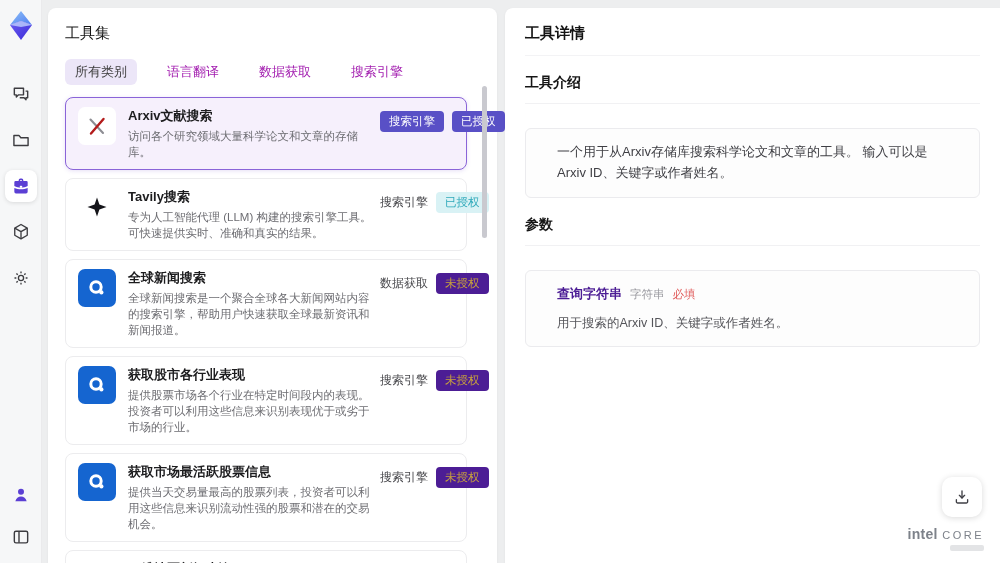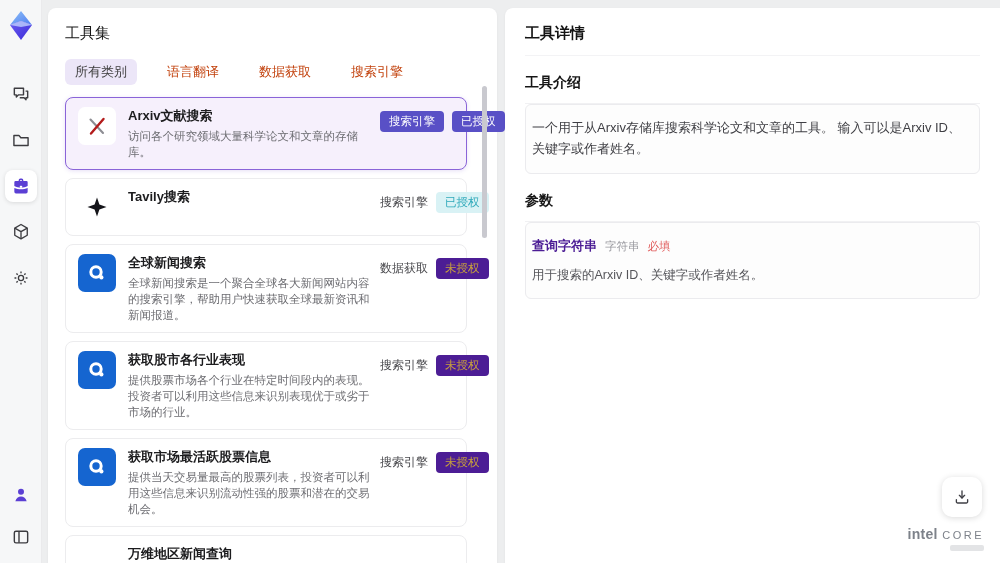--- a/index.html
+++ b/index.html
@@ -26,21 +26,21 @@
   .rail-btn.active { background:#ffffff; box-shadow:0 1px 4px rgba(0,0,0,.12); }
   .rail-bottom { margin-top:auto; margin-bottom:10px; display:flex; flex-direction:column; gap:10px; align-items:center; }
   
   .panel {
     position:absolute; background:#ffffff; border-radius:8px;
     box-shadow:0 1px 3px rgba(0,0,0,.05);
   }
   .list-panel { left:48px; top:8px; width:449px; bottom:-12px; padding:16px 16px 0 17px; }
   .panel-title { font-size:15px; font-weight:normal; color:#141414; }
   .tabs { display:flex; align-items:center; gap:20px; margin-top:16px; }
-  .tab { font-size:13px; color:#c2410c; cursor:pointer; padding:4px 10px; border-radius:6px; white-space:nowrap; }
+  .tab { font-size:13px; color:#a21caf; cursor:pointer; padding:4px 10px; border-radius:6px; white-space:nowrap; }
   .tab.active { background:#ece6f8; color:#404040; }
   .tool-list { margin-top:12px; padding-right:14px; }
   .tool-item {
     display:flex; align-items:flex-start;
     border:1px solid #ececee; border-radius:8px; background:#fff;
     padding:9px 12px; margin-bottom:8px; cursor:pointer;
   }
   .tool-item.selected {
     background:#f6f0fc; border:1.5px solid #8a64d8;
     box-shadow:0 1px 4px rgba(122,82,204,.18);
@@ -59,22 +59,22 @@
   .pill-yellow { background:#4c1d95; color:#c9a23c; }
   .scroll-thumb { position:absolute; right:10px; top:78px; width:5px; height:152px; border-radius:3px; background:#c9c9cf; }
   
   .detail-panel { left:505px; top:8px; right:0; bottom:-12px; border-radius:8px 0 0 0; padding:16px 20px; }
   .section-head {
     font-size:14px; font-weight:bold; color:#161616;
     padding-bottom:11px; border-bottom:1px solid #f1f1f3; margin-top:18px;
   }
   .detail-title { font-size:15px; font-weight:bold; color:#141414; padding-bottom:12px; border-bottom:1px solid #f3f3f5; }
   .info-box {
-    margin-top:0; border:1px solid #ebebee; border-radius:6px;
-    background:#fdfdfd; padding:13px 6px; font-size:13px; color:#3f3f44; line-height:1.6;
+    margin-top:24px; border:1px solid #ebebee; border-radius:6px;
+    background:#fdfdfd; padding:13px 31px; font-size:13px; color:#3f3f44; line-height:1.6;
   }
   .param-line { display:flex; align-items:baseline; gap:8px; }
   .param-name { font-size:13px; font-weight:bold; color:#4c1d95; }
   .param-type { font-size:11.5px; color:#9a9aa0; }
   .param-required { font-size:11.5px; color:#e05c5c; }
   .param-desc { margin-top:9px; font-size:12.5px; color:#55555a; }
   
   .fab {
     position:absolute; right:18px; bottom:46px; width:40px; height:40px;
     background:#fff; border-radius:10px; box-shadow:0 1px 6px rgba(0,0,0,.15);
@@ -188,20 +188,21 @@
   <div class="tool-item">
 
     <div class="t-icon icon-variant">
       <svg viewBox="0 0 24 24" fill="#15151a">
         <path d="M12 2.5 14.4 9.6 21.5 12 14.4 14.4 12 21.5 9.6 14.4 2.5 12 9.6 9.6z"></path>
       </svg>
     </div>
 
     <div class="t-text">
       <div class="t-title">Tavily搜索</div>
+      <div class="t-desc">专为人工智能代理 (LLM) 构建的搜索引擎工具。可快速提供实时、准确和真实的结果。</div>
     </div>
     <div class="t-badges">
       <span class="t-cat cat-plain">搜索引擎</span>
       <span class="t-auth pill pill-teal">已授权</span>
     </div>
   </div>
 
   <div class="tool-item">
 
     <div class="t-icon icon-variant bg-blue">

